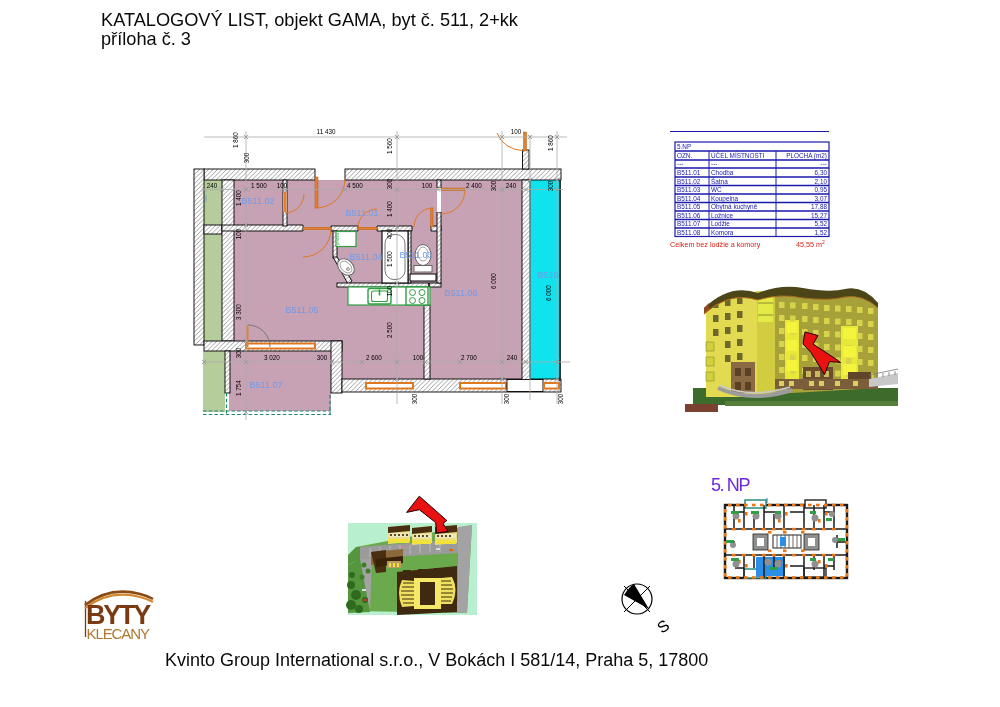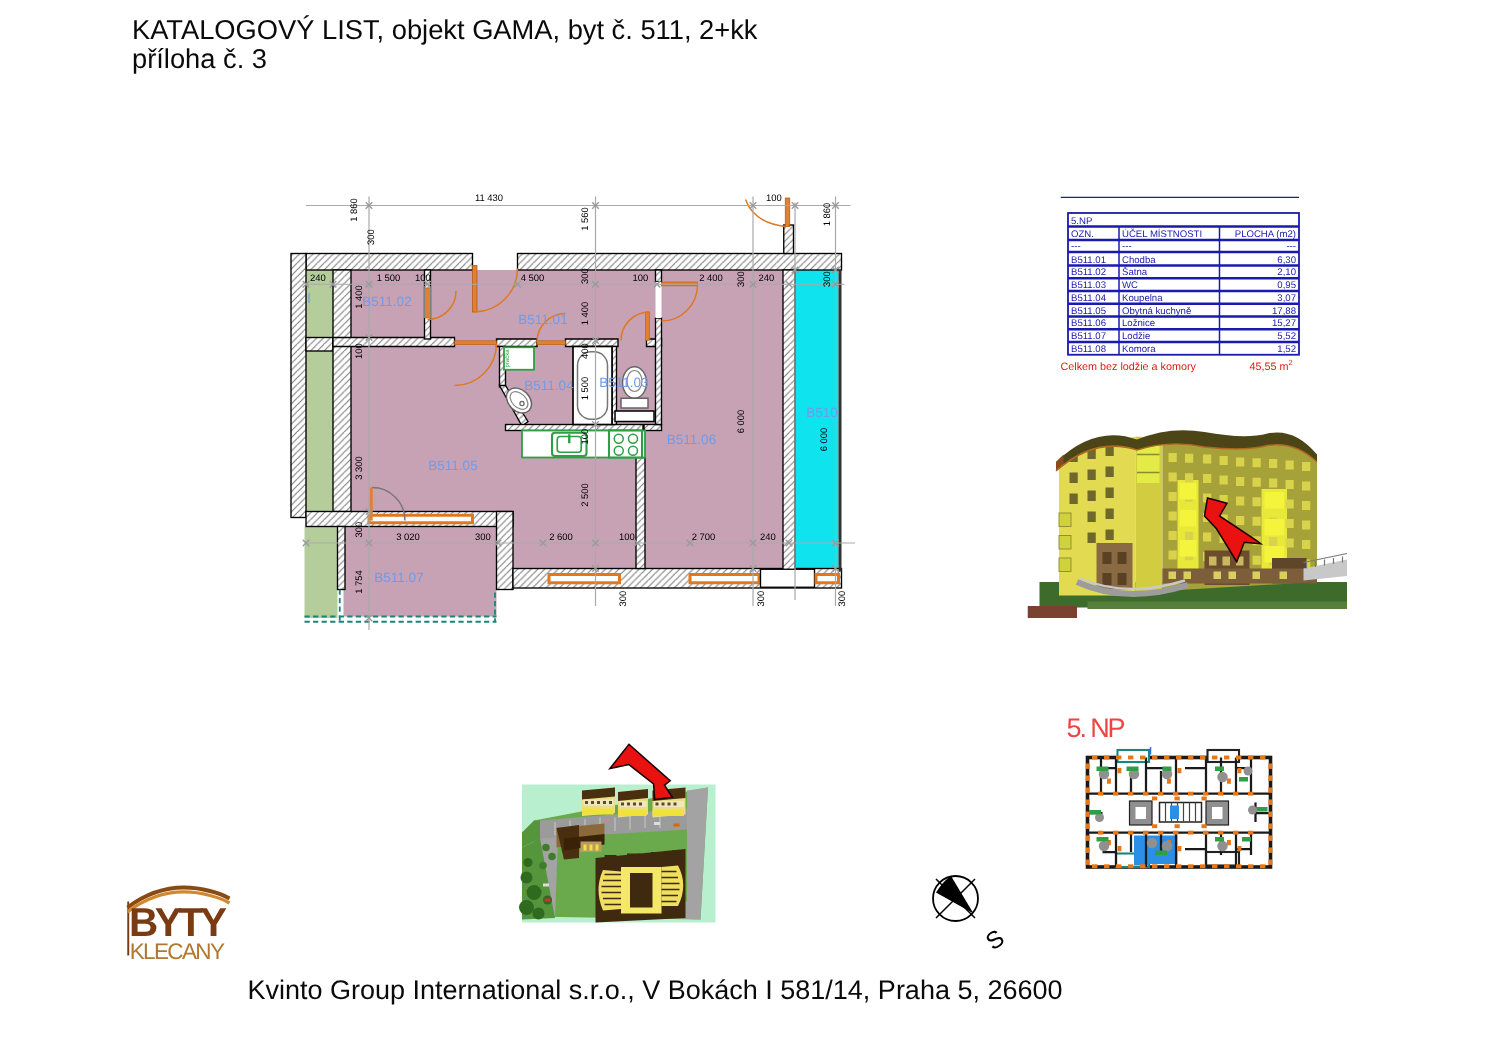--- a/index.html
+++ b/index.html
@@ -3,21 +3,21 @@
 <meta charset="utf-8">
 <style>
   html,body{margin:0;padding:0;}
   body{width:1000px;height:707px;position:relative;background:#fff;overflow:hidden;
        font-family:"Liberation Sans", sans-serif;}
   .abs{position:absolute;}
 </style>
 </head>
 <body>
 
-<div class="abs" style="left:88px;top:11px;font-size:18.2px;line-height:19px;color:#0a0a0a;">KATALOGOVÝ LIST, objekt GAMA, byt č. 511, 2+kk<br>příloha č. 3</div>
+<div class="abs" style="left:101px;top:11px;font-size:18.2px;line-height:19px;color:#0a0a0a;">KATALOGOVÝ LIST, objekt GAMA, byt č. 511, 2+kk<br>příloha č. 3</div>
 
 <svg class="abs" style="left:0;top:0;" width="1000" height="707" viewBox="0 0 1000 707">
 <defs>
 <pattern id="hatch" width="4.5" height="4.5" patternUnits="userSpaceOnUse">
   <rect width="4.5" height="4.5" fill="#ffffff"></rect>
   <path d="M-1,5.5 L5.5,-1 M3.5,5.5 L5.5,3.5" stroke="#7d7d7d" stroke-width="0.75"></path>
 </pattern>
 </defs>
 
 <g id="floorplan">
@@ -259,21 +259,21 @@
 <text x="416" y="258">B511.03</text>
 <text x="302" y="313">B511.05</text>
 <text x="461" y="296">B511.06</text>
 <text x="266" y="388">B511.07</text>
 <text x="548" y="278">B510</text>
 <text x="206" y="202">l</text>
 </g>
 </g>
 </svg>
 
-<div class="abs" style="left:707px;top:131px;width:160px;text-align:center;">
+<div class="abs" style="left:670px;top:131px;width:160px;text-align:center;">
 <svg width="180" height="125" viewBox="0 0 180 125">
 <g>
 
 <path d="M0,0.5 H159" stroke="#1a1aad" stroke-width="1"></path>
 
 <rect x="5" y="11" width="154" height="94.5" fill="#fff" stroke="#1a1aad" stroke-width="1.2"></rect>
 <g stroke="#1a1aad" stroke-width="1">
 <path d="M5,20 H159 M5,29 H159 M5,37 H159 M5,46 H159 M5,54.5 H159 M5,63 H159 M5,71.5 H159 M5,80 H159 M5,88.5 H159 M5,97 H159" stroke-width="1.6"></path>
 <path d="M39,20 V105.5 M106,20 V105.5"></path>
 </g>
@@ -313,23 +313,23 @@
 
 <g font-size="7.2" fill="#d91c12" font-family="Liberation Sans, sans-serif">
 <text x="0" y="115.5">Celkem bez lodžie a komory</text>
 <text x="126" y="115.5">45,55 m</text>
 <text x="152" y="112.5" font-size="5">2</text>
 </g>
 </g>
 </svg>
 </div>
 
-<div class="abs" style="left:711px;top:475px;font-size:18px;letter-spacing:-1.4px;color:#ef4444;">5. NP</div>
-
-<div class="abs" style="left:165px;top:650px;font-size:18px;color:#0a0a0a;">Kvinto Group International s.r.o., V Bokách I 581/14, Praha 5, 26600</div>
+<div class="abs" style="left:711px;top:475px;font-size:18px;letter-spacing:-1.4px;color:#6d28d9;">5. NP</div>
+
+<div class="abs" style="left:165px;top:650px;font-size:18px;color:#0a0a0a;">Kvinto Group International s.r.o., V Bokách I 581/14, Praha 5, 17800</div>
 
 <div class="abs" style="left:82px;top:584px;width:150px;height:62px;">
 <svg width="150" height="62" viewBox="0 0 150 62">
 
 <path d="M3.5,17 V53" stroke="#7a3b12" stroke-width="1.3" fill="none"></path>
 
 <path d="M3,21 Q28,2 58,10 Q66,12 71,15" fill="none" stroke="#8a4a14" stroke-width="2.6"></path>
 <path d="M3,24 Q28,5 58,13 Q66,15 71,18" fill="none" stroke="#d2882e" stroke-width="2.2"></path>
 
 <text x="4" y="40" font-size="27" font-weight="bold" fill="#7a3b12" font-family="Liberation Sans, sans-serif" letter-spacing="-2.25">BYTY</text>

